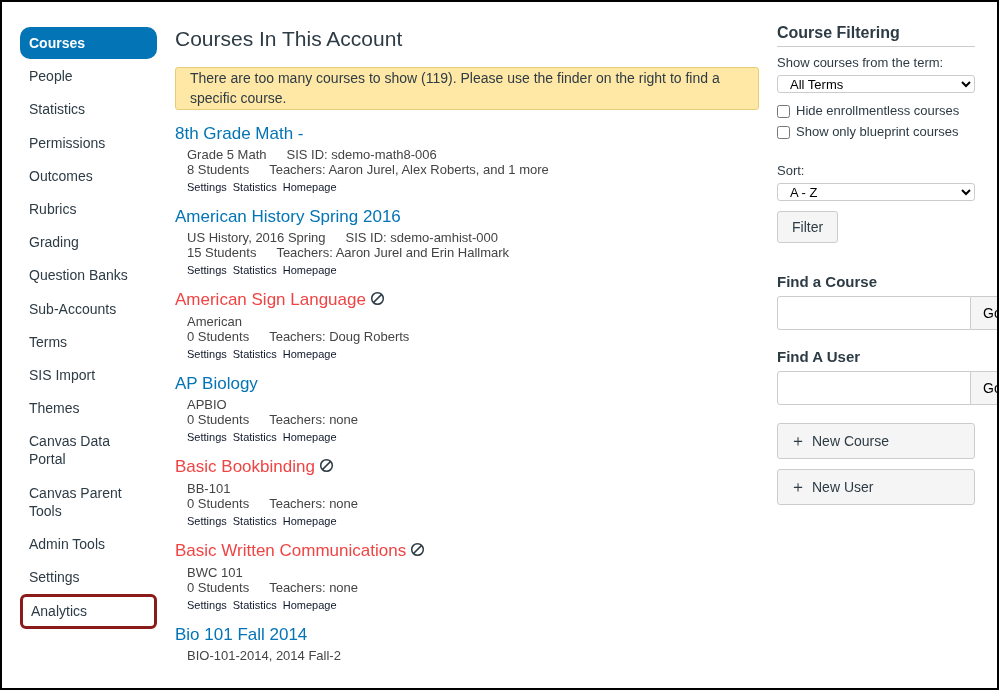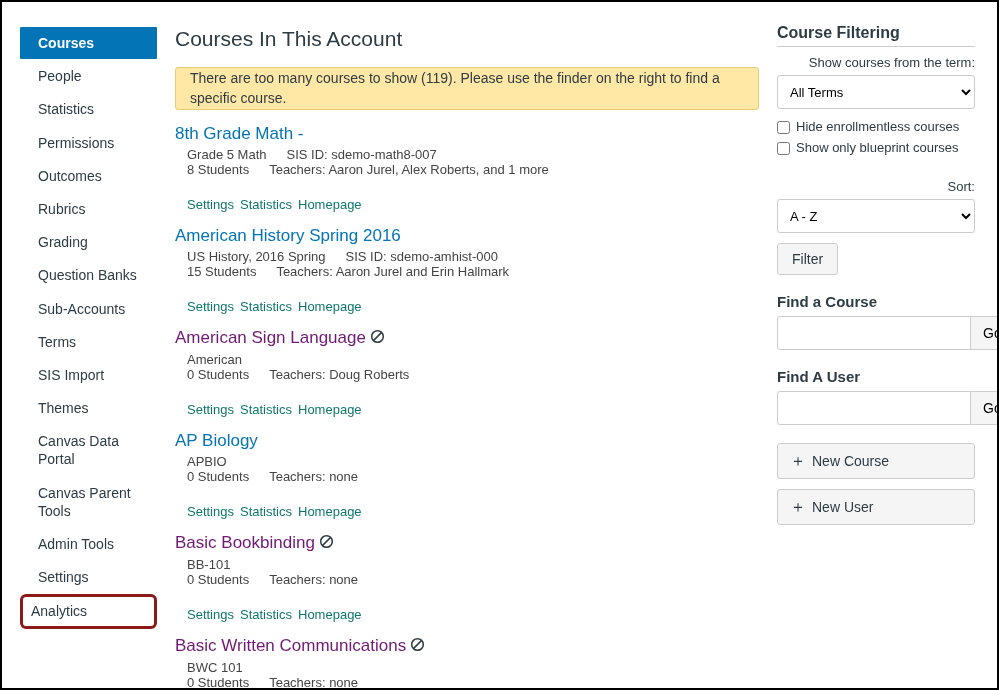--- a/index.html
+++ b/index.html
@@ -15,25 +15,25 @@
     overflow: hidden;
   }
   
   .sidebar {
     width: 155px;
     padding: 25px 0 0 18px;
     flex-shrink: 0;
   }
   .sidebar a {
     display: block;
-    padding: 7px 18px;
+    padding: 7px 9px;
     color: #2d3b45;
     text-decoration: none;
     font-size: 14px;
-    border-radius: 1px;
+    border-radius: 10px;
     margin-bottom: 1px;
     line-height: 1.3;
   }
   .sidebar a.active {
     background: #0374b5;
     color: #fff;
     font-weight: 600;
   }
   .sidebar a.highlighted {
     border: 3px solid #8b1a1a;
@@ -65,57 +65,56 @@
   .course {
     margin-bottom: 14px;
   }
   .course-title {
     font-size: 17px;
     font-weight: 400;
     color: #0374b5;
     text-decoration: none;
     display: inline-block;
   }
-  .course-title.unpublished { color: #701a75; }
+  .course-title.unpublished { color: #ef4444; }
   .course-title .slash-icon {
     display: inline-block;
     vertical-align: -1px;
     margin-left: 4px;
   }
   .course-meta {
     margin-left: 12px;
     margin-top: 3px;
     font-size: 13px;
     color: #444;
   }
   .course-meta .row span { margin-right: 20px; }
-  .course-meta .links { margin-top: 20px; color: #0f766e; font-size: 13px; }
+  .course-meta .links { margin-top: 4px; color: #0f172a; font-size: 11px; }
   .course-meta .links span { margin-right: 6px; }
   
   .right {
     width: 220px;
     padding: 22px 22px 0 0;
     flex-shrink: 0;
   }
   .right h2 {
     font-size: 16px;
     font-weight: 700;
     border-bottom: 1px solid #ccc;
     padding-bottom: 4px;
     margin-bottom: 8px;
   }
   .right label.desc {
     font-size: 13px;
     display: block;
     margin-bottom: 5px;
-    text-align: right;
   }
   .right select {
     width: 100%;
-    height: 34px;
+    height: 18px;
     border: 1px solid #ccc;
     border-radius: 3px;
     padding: 0 8px;
     font-size: 13px;
     background: #fff;
     margin-bottom: 10px;
   }
   .right .check-row {
     display: flex;
     align-items: flex-end;
@@ -126,21 +125,21 @@
   .right .check-row input { margin: 0; }
   .btn {
     background: #f5f5f5;
     border: 1px solid #ccc;
     border-radius: 3px;
     padding: 7px 14px;
     font-size: 14px;
     cursor: pointer;
     color: #2d3b45;
   }
-  .right .filter-btn { margin-bottom: 18px; }
+  .right .filter-btn { margin-bottom: 30px; }
   .right h3 {
     font-size: 15px;
     font-weight: 700;
     margin-bottom: 6px;
   }
   .find-row { display: flex; margin-bottom: 18px; }
   .find-row input {
     flex: 1;
     height: 34px;
     border: 1px solid #ccc;
@@ -201,21 +200,21 @@
     <a href="#">Admin Tools</a>
     <a href="#">Settings</a>
     <a href="#" class="highlighted">Analytics</a>
   </nav>
 
 <main class="main">
   <h1 class="page-title">Courses In This Account</h1>
   <div class="alert">There are too many courses to show (119). Please use the finder on the right to find a specific course.</div>
   <div class="course-list">
       <div class="course"><a href="#" class="course-title">8th Grade Math -</a><div class="course-meta">
-          <div class="row"><span>Grade 5 Math</span><span>SIS ID: sdemo-math8-007</span></div>
+          <div class="row"><span>Grade 5 Math</span><span>SIS ID: sdemo-math8-006</span></div>
           <div class="row"><span>8 Students</span><span>Teachers: Aaron Jurel, Alex Roberts, and 1 more</span></div>
           <div class="links"><span>Settings</span><span>Statistics</span><span>Homepage</span></div>
         </div></div>
       <div class="course"><a href="#" class="course-title">American History Spring 2016</a><div class="course-meta">
           <div class="row"><span>US History, 2016 Spring</span><span>SIS ID: sdemo-amhist-000</span></div>
           <div class="row"><span>15 Students</span><span>Teachers: Aaron Jurel and Erin Hallmark</span></div>
           <div class="links"><span>Settings</span><span>Statistics</span><span>Homepage</span></div>
         </div></div>
       <div class="course"><a href="#" class="course-title unpublished">American Sign Language<span class="slash-icon"><svg class="slash" width="15" height="15" viewBox="0 0 16 16">
               <circle cx="8" cy="8" r="6.2"></circle>

